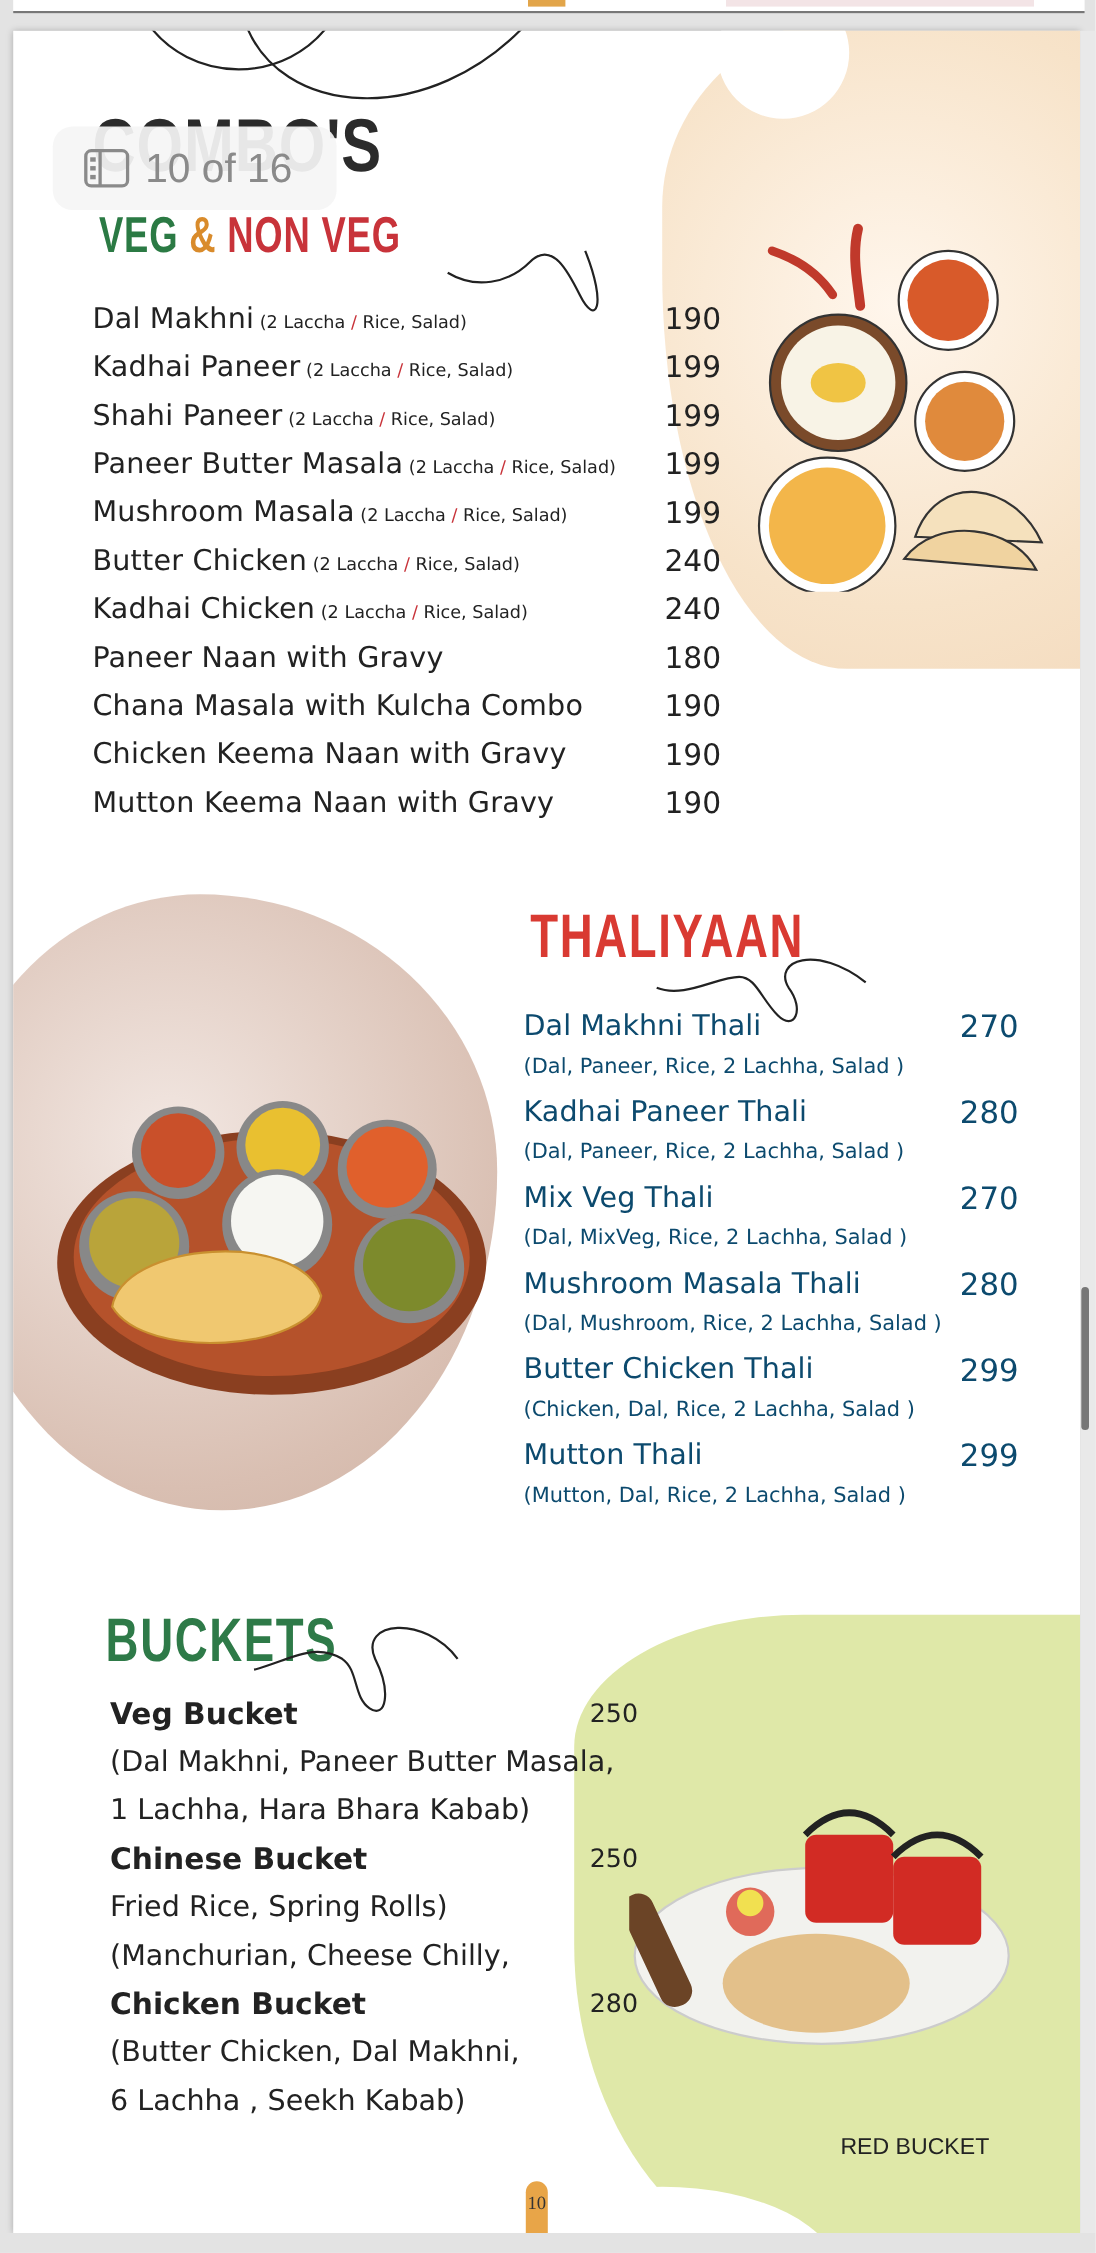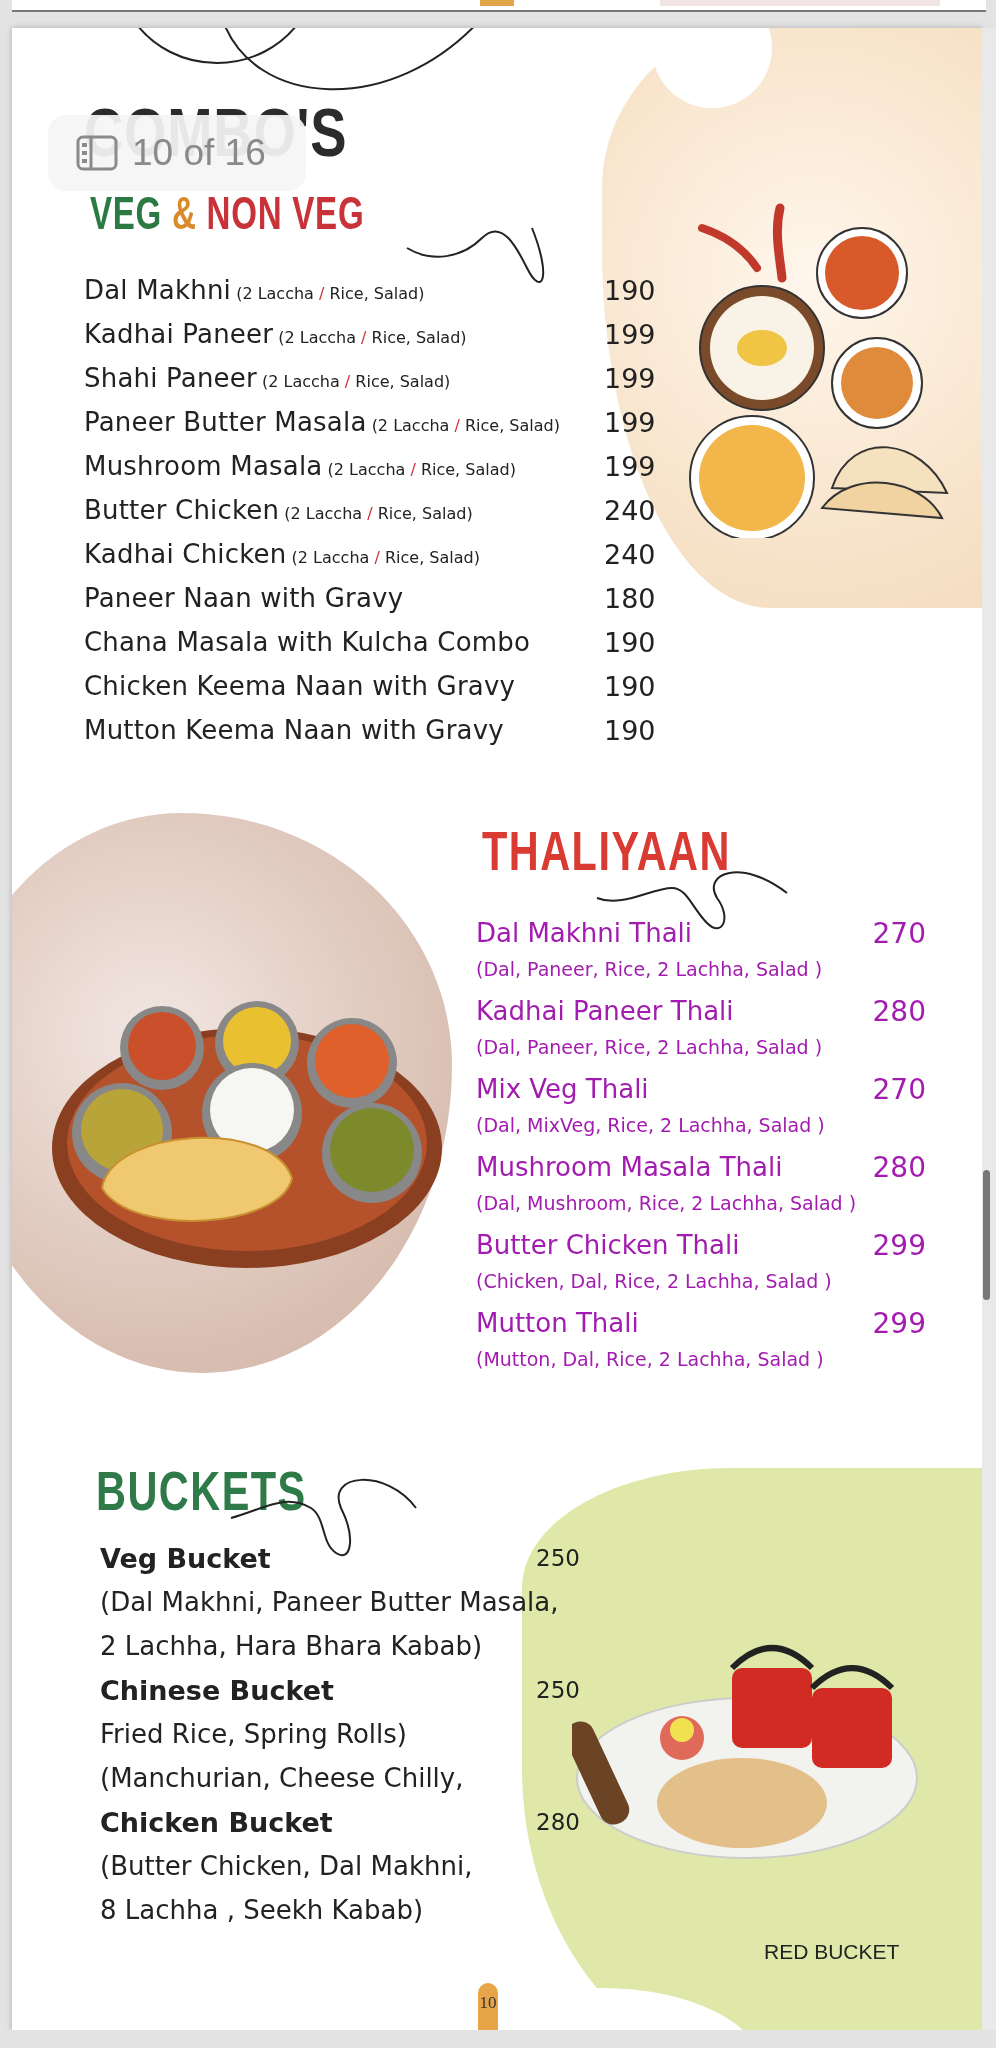--- a/index.html
+++ b/index.html
@@ -21,21 +21,21 @@
   .sub-non{color:#c8333a;}
   .combo-list{position:absolute;left:72px;top:240px;width:570px;}
   .combo-row{display:flex;justify-content:space-between;height:44px;align-items:center;font-family:"DejaVu Sans",sans-serif;color:#222;}
   .combo-name{font-size:26px;letter-spacing:.2px;}
   .combo-note{font-size:16px;}
   .slash{color:#c8333a;}
   .combo-price{font-size:27px;width:50px;text-align:right;}
   .food-illus{position:absolute;left:650px;top:120px;width:300px;height:390px;}
   .thali-title{position:absolute;left:470px;top:790px;font-family:"Liberation Sans",sans-serif;font-weight:bold;font-size:56px;color:#d93a32;transform:scaleX(0.74);transform-origin:left;letter-spacing:2px;}
   .thali-list{position:absolute;left:464px;top:885px;width:450px;}
-  .thali-item{height:78px;color:#a21caf;}
+  .thali-item{height:78px;color:#0c4a6e;}
   .thali-row{display:flex;justify-content:space-between;align-items:center;height:40px;}
   .thali-name{font-size:26px;}
   .thali-price{font-size:28px;}
   .thali-desc{font-size:19px;height:36px;line-height:32px;}
   .thali-img{position:absolute;left:30px;top:960px;width:410px;height:290px;}
   .bucket-title{position:absolute;left:84px;top:1430px;font-family:"Liberation Sans",sans-serif;font-weight:bold;font-size:56px;color:#2e7a48;transform:scaleX(0.74);transform-origin:left;letter-spacing:2px;}
   .bucket-list{position:absolute;left:88px;top:1508px;width:480px;color:#222;}
   .bucket-row{display:flex;justify-content:space-between;height:44px;align-items:center;}
   .bucket-name{font-size:27px;font-weight:bold;}
   .bucket-price{font-size:23px;}
@@ -215,37 +215,37 @@
     <path d="M5 50 C 40 40, 60 25, 85 40 C 100 50, 95 75, 110 85 C 125 95, 130 70, 115 40 C 100 5, 160 0, 190 40" fill="none" stroke="#222" stroke-width="2"></path>
   </svg>
 
   <div class="bucket-list">
     <div>
       <div class="bucket-row">
           <span class="bucket-name">Veg Bucket</span>
           <span class="bucket-price">250</span>
         </div>
       <div class="bucket-desc">(Dal Makhni, Paneer Butter Masala,</div>
-      <div class="bucket-desc">2 Lachha, Hara Bhara Kabab)</div>
+      <div class="bucket-desc">1 Lachha, Hara Bhara Kabab)</div>
     </div>
     <div>
       <div class="bucket-row">
           <span class="bucket-name">Chinese Bucket</span>
           <span class="bucket-price">250</span>
         </div>
       <div class="bucket-desc">Fried Rice, Spring Rolls)</div>
       <div class="bucket-desc">(Manchurian, Cheese Chilly,</div>
     </div>
     <div>
       <div class="bucket-row">
           <span class="bucket-name">Chicken Bucket</span>
           <span class="bucket-price">280</span>
         </div>
       <div class="bucket-desc">(Butter Chicken, Dal Makhni,</div>
-      <div class="bucket-desc">8 Lachha , Seekh Kabab)</div>
+      <div class="bucket-desc">6 Lachha , Seekh Kabab)</div>
     </div>
   </div>
 
   <svg class="bucket-img" viewBox="0 0 350 260">
     <ellipse cx="175" cy="170" rx="170" ry="80" fill="#f2f2ee" stroke="#ccc" stroke-width="2"></ellipse>
     <ellipse cx="170" cy="195" rx="85" ry="45" fill="#e3c08a"></ellipse>
     <rect x="10" y="110" width="30" height="110" rx="14" fill="#6b4426" transform="rotate(-25 25 165)"></rect>
     <circle cx="110" cy="130" r="22" fill="#e06a5a"></circle>
       <circle cx="110" cy="122" r="12" fill="#f1e050"></circle>
     <path d="M160 60 Q 200 20 240 60" stroke="#222" stroke-width="6" fill="none"></path>

